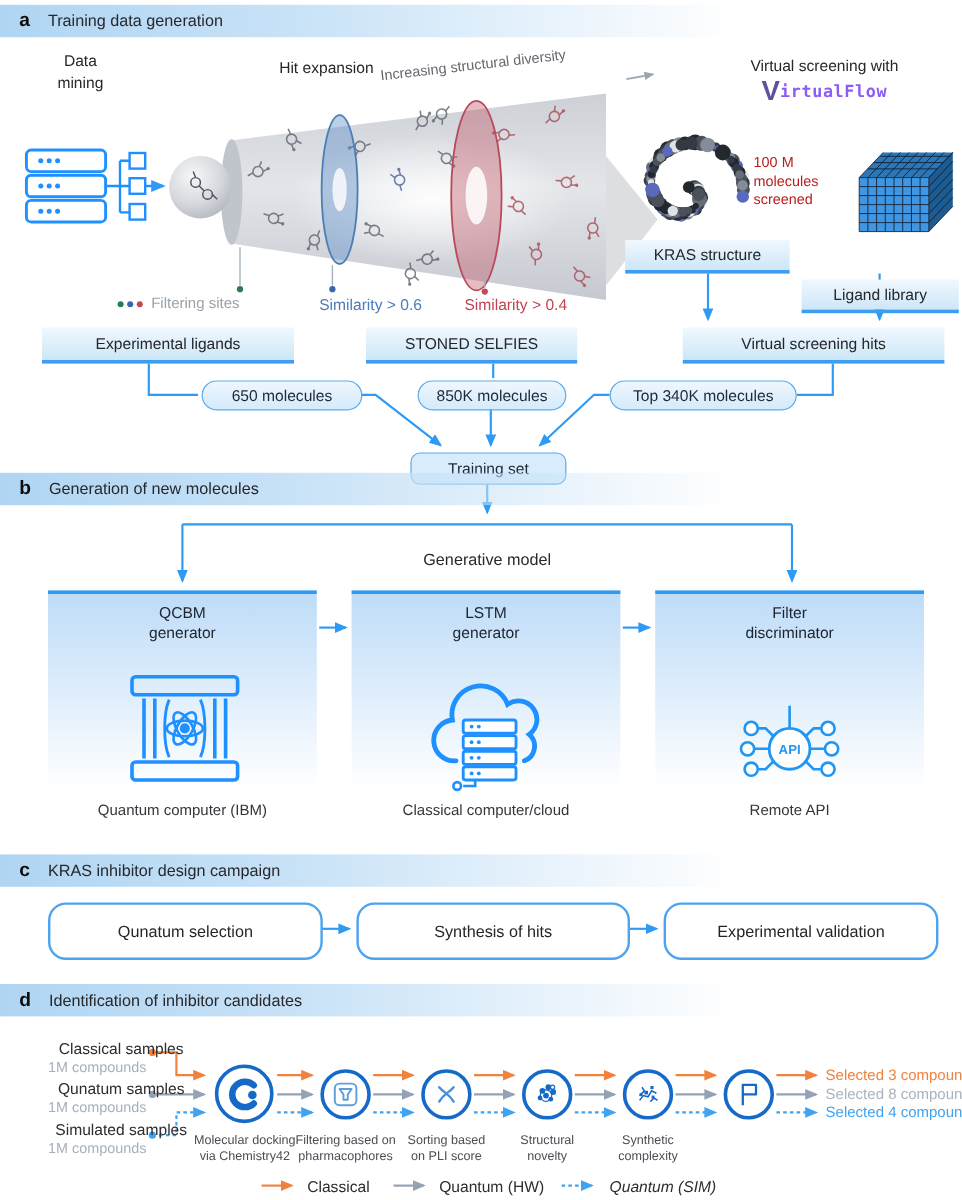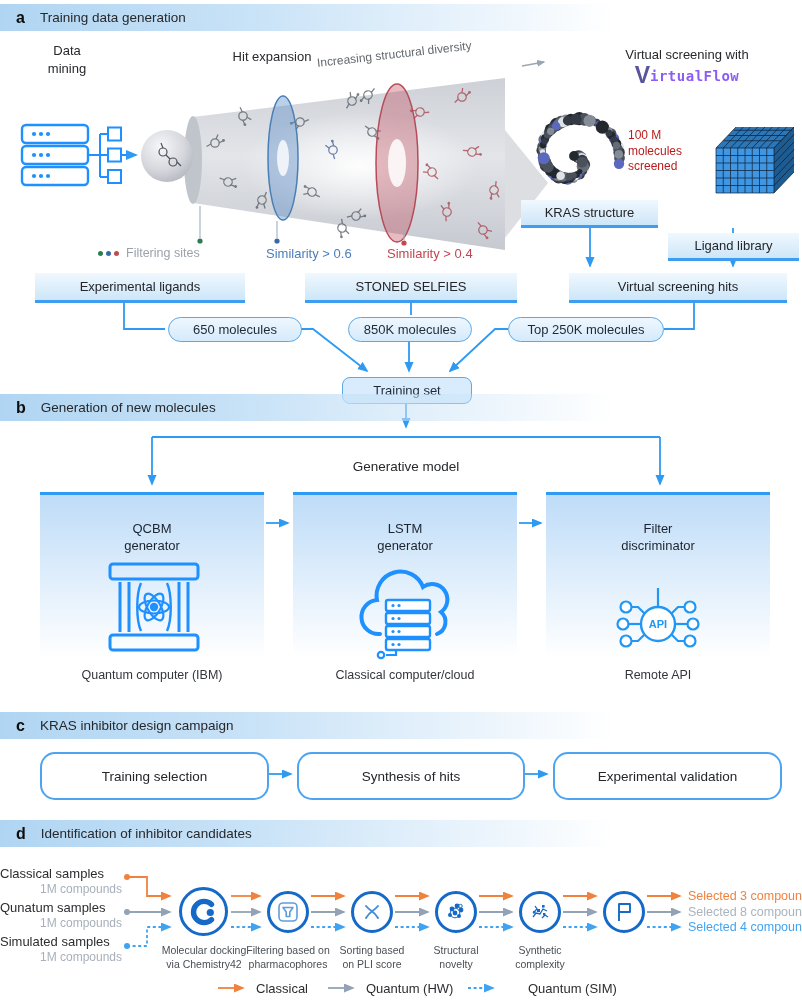--- a/index.html
+++ b/index.html
@@ -22,21 +22,21 @@
   
   .pill{position:absolute;height:23px;border:1.5px solid #5aa9e8;border-radius:13px;
         background:linear-gradient(#eef7fe,#d5eafb);display:flex;align-items:center;justify-content:center;
         font-size:13px;color:#1f2937;}
   .tbox{position:absolute;height:25px;border:1.5px solid #5aa9e8;border-radius:8px;
         background:#d8ecfd;display:flex;align-items:center;justify-content:center;
         font-size:13px;color:#1f2937;}
   
   .bbox{position:absolute;top:492px;width:224px;height:162px;border-top:3px solid #2e9af3;
         background:linear-gradient(#bedcf8,rgba(255,255,255,0));}
-  .btitle{margin-top:26px;text-align:center;font-size:13px;color:#1c2430;
+  .btitle{margin-top:8px;text-align:center;font-size:13px;color:#1c2430;
           white-space:pre-line;line-height:1.3;}
   .bcap{position:absolute;top:668px;text-align:center;font-size:12.5px;color:#33363b;}
   .genlabel{position:absolute;left:306px;top:459px;width:200px;text-align:center;
             font-size:13.5px;color:#26282b;}
   .chempill{position:absolute;left:570px;top:555px;width:171px;height:31px;border:2.5px solid #2196f3;
             border-radius:19px;background:#fff;display:flex;align-items:center;justify-content:center;
             font-size:19px;font-weight:800;letter-spacing:-0.3px;}
   .chempill .cname{color:#15171c;} .chempill .cnum{color:#2196f3;}
   
   .cbox{position:absolute;top:752px;height:44px;border:2px solid #4da3f0;border-radius:15px;
@@ -51,21 +51,21 @@
   .vflow .v{font-size:23px;font-weight:bold;color:#5a549e;vertical-align:-2px;}
   .vflow .rest{font-family:"DejaVu Sans Mono","Liberation Mono",monospace;font-size:14px;
                font-weight:bold;color:#8b5cf6;letter-spacing:0.5px;margin-top:28px;}
   .mutrow{position:absolute;left:98px;top:246px;font-size:12.5px;color:#9aa3ab;display:flex;align-items:center;gap:3px;}
   .dot{width:5px;height:5px;border-radius:50%;display:inline-block;}
   .sim{position:absolute;top:246px;font-size:13px;}
   .sim.b{color:#4a7dbb;} .sim.r{color:#bf4450;margin-left:35px;}
   .screened{position:absolute;left:628px;top:128px;width:70px;
             font-size:12px;color:#b91c1c;line-height:1.3;white-space:pre-line;}
   
-  .srcname{position:absolute;left:0;width:122px;text-align:left;font-size:13px;color:#2b2d30;}
+  .srcname{position:absolute;left:0;width:122px;text-align:center;font-size:13px;color:#2b2d30;padding-left:40px;}
   .srcsub{position:absolute;left:0;width:122px;text-align:right;font-size:12px;color:#a7b0ba;}
   .dcircle{position:absolute;border-radius:50%;background:#fff;display:flex;align-items:center;justify-content:center;}
   .dc-big{width:43px;height:43px;border:3.5px solid #1569c7;}
   .dc{width:36px;height:36px;border:3px solid #1569c7;}
   .dcap{position:absolute;top:944px;width:112px;text-align:center;font-size:10.5px;color:#4a4f55;
         line-height:1.3;white-space:pre-line;}
   .sel{position:absolute;left:688px;font-size:12.5px;white-space:nowrap;}
   .sel.o{color:#f0823e;} .sel.g{color:#a9b4bf;} .sel.s{color:#3fa3f2;}
   .leg{position:absolute;top:981px;font-size:13px;color:#2b2d30;}
 </style>
@@ -500,26 +500,26 @@
     <span class="dot" style="background:#3968a8;"></span>
     <span class="dot" style="background:#bf4a52;margin-right:4px;"></span>
     <span>Filtering sites</span>
   </div>
   <div class="sim b" style="left:247px;margin-left:19px;">Similarity &gt; 0.6</div>
   <div class="sim r" style="left:352px;">Similarity &gt; 0.4</div>
 
   <div class="bar" style="left:521px;top:200px;width:137px;">KRAS structure</div>
   <div class="bar" style="left:668px;top:200px;width:131px;margin-top:33px;">Ligand library</div>
   <div class="bar tall" style="left:35px;top:273px;width:210px;">Experimental ligands</div>
-  <div class="bar tall" style="left:305px;top:273px;width:212px;">STONED SELFIES</div>
+  <div class="bar tall" style="left:305px;top:273px;width:176px;">STONED SELFIES</div>
   <div class="bar tall" style="left:569px;top:273px;width:218px;">Virtual screening hits</div>
 
   <div class="pill" style="left:168px;top:317px;width:132px;">650 molecules</div>
   <div class="pill" style="left:348px;top:317px;width:122px;">850K molecules</div>
-  <div class="pill" style="left:508px;top:317px;width:154px;">Top 250K molecules</div>
+  <div class="pill" style="left:508px;top:317px;width:154px;">Top 340K molecules</div>
   <div class="tbox" style="left:342px;top:377px;width:128px;">Training set</div>
 
   <div class="phead" style="top:394px;">
     <span class="letter">b</span>
     <span class="ptitle">Generation of new molecules</span>
   </div>
   <div class="genlabel">Generative model</div>
 
   <div class="bbox" style="left:40px;">
     <div class="btitle">QCBM
@@ -598,21 +598,21 @@
   </svg>
 
   <div class="bcap" style="left:42px;width:220px;">Quantum computer (IBM)</div>
   <div class="bcap" style="left:296px;width:218px;">Classical computer/cloud</div>
   <div class="bcap" style="left:549px;width:218px;">Remote API</div>
 
   <div class="phead" style="top:712px;">
     <span class="letter">c</span>
     <span class="ptitle">KRAS inhibitor design campaign</span>
   </div>
-  <div class="cbox" style="left:40px;width:225px;">Training selection</div>
+  <div class="cbox" style="left:40px;width:225px;">Qunatum selection</div>
   <div class="cbox" style="left:297px;width:224px;">Synthesis of hits</div>
   <div class="cbox" style="left:553px;width:225px;">Experimental validation</div>
 
   <div class="phead" style="top:820px;">
     <span class="letter">d</span>
     <span class="ptitle">Identification of inhibitor candidates</span>
   </div>
 
   <div class="srcname" style="top:866px;">Classical samples</div>
   <div class="srcsub" style="top:882px;">1M compounds</div>
@@ -686,15 +686,15 @@
 novelty</div>
   <div class="dcap" style="left:484px;">Synthetic
 complexity</div>
 
   <div class="sel o" style="top:889px;">Selected 3 compounds</div>
   <div class="sel g" style="top:905px;">Selected 8 compounds</div>
   <div class="sel s" style="top:920px;">Selected 4 compounds</div>
 
   <div class="leg" style="left:256px;">Classical</div>
   <div class="leg" style="left:366px;">Quantum (HW)</div>
-  <div class="leg" style="left:528px;">Quantum (SIM)</div>
+  <div class="leg" style="left:508px;font-style:italic;">Quantum (SIM)</div>
 
 </div>
 
 </body></html>

